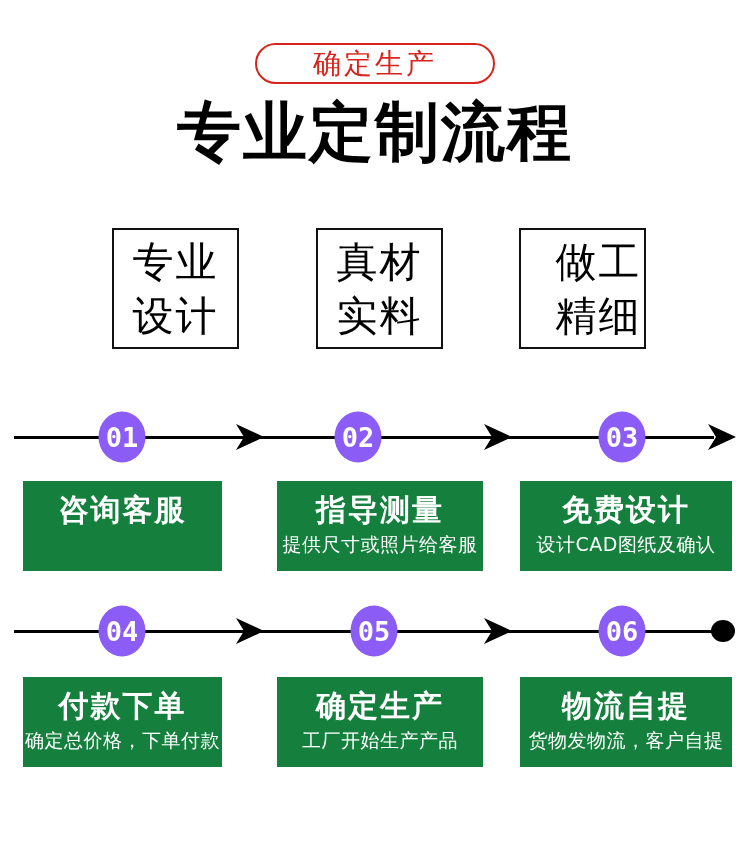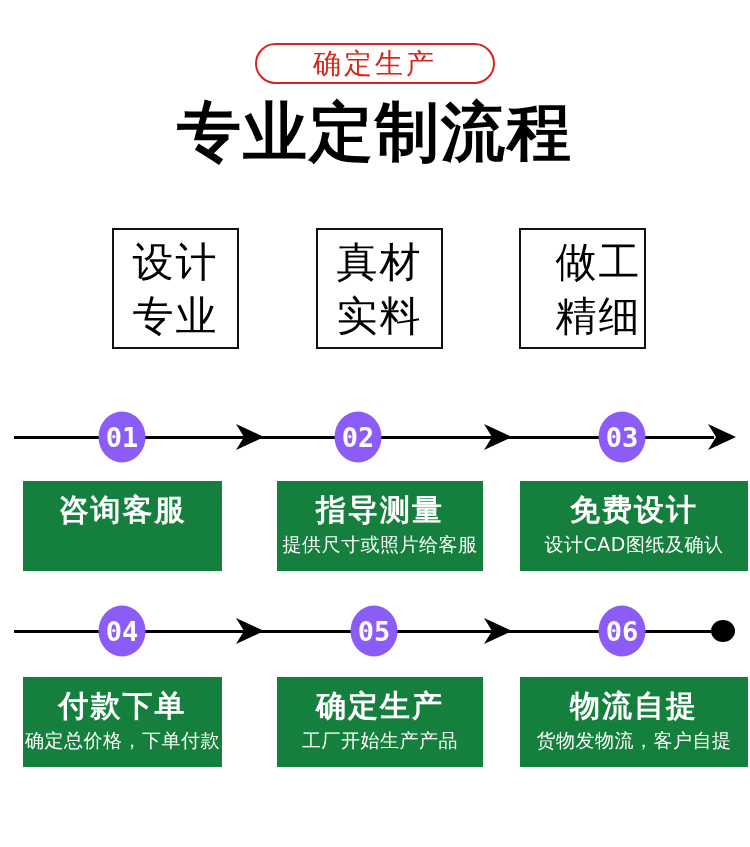--- a/index.html
+++ b/index.html
@@ -124,21 +124,21 @@
     height: 90px;
     background: #15803d;
     color: #ffffff;
     text-align: center;
     overflow: hidden;
   }
   .labels-row-1 .step-label { top: 481px; }
   .labels-row-2 .step-label { top: 677px; }
   .label-pos-1 { left: 23px;  width: 199px; }
   .label-pos-2 { left: 277px; width: 206px; }
-  .label-pos-3 { left: 520px; width: 228px; }
+  .label-pos-3 { left: 520px; width: 212px; }
 
   .step-title {
     margin-top: 11px;
     font-size: 30px;
     font-weight: 700;
     letter-spacing: 2px;
     line-height: 36px;
   }
   .step-desc {
     margin-top: 4px;
@@ -153,22 +153,22 @@
 
 <div class="canvas">
 
   <div class="pill" style="border-color: rgb(214, 37, 28); color: rgb(214, 37, 28);">
     <span>确定生产</span>
   </div>
 
   <h1 class="main-title">专业定制流程</h1>
 
   <div class="feature-box feature-1">
+    <span>专业</span>
     <span>设计</span>
-    <span>专业</span>
   </div>
   <div class="feature-box feature-2">
     <span>真材</span>
     <span>实料</span>
   </div>
   <div class="feature-box feature-3">
     <span>做工</span>
     <span>精细</span>
   </div>
 

